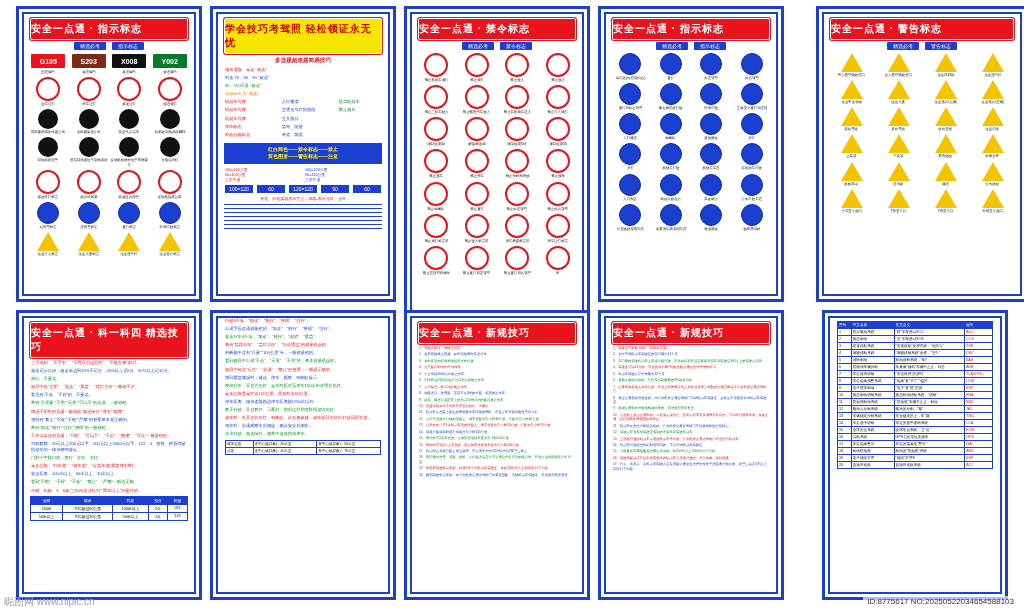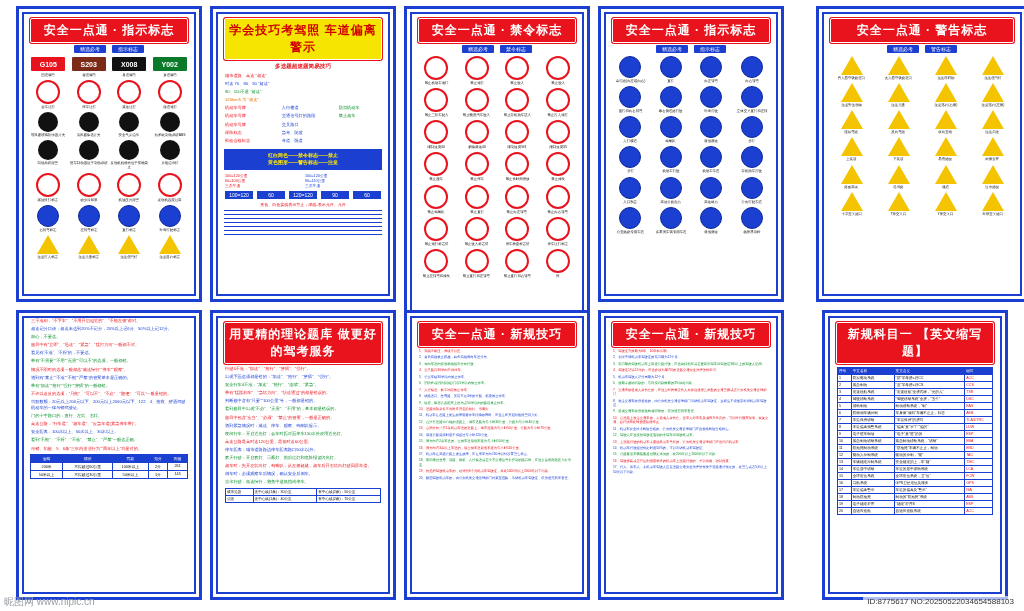--- a/index.html
+++ b/index.html
@@ -1,20 +1,20 @@
 <!DOCTYPE html>
 <html><head>
 <meta charset="utf-8">
 <style>
   html,body{margin:0;padding:0;background:#fff;}
   body{width:1024px;height:611px;font-family:"Liberation Sans","DejaVu Sans",sans-serif;overflow:hidden;}
   #sheet{position:relative;width:1024px;height:611px;background:#ffffff;}
   .panel{position:absolute;background:#ffffff;border:3px solid #1b3fd1;box-sizing:border-box;overflow:hidden;}
   .panel-inner{position:absolute;inset:3px;border:2px solid #1b3fd1;box-sizing:border-box;overflow:hidden;background:#fff;}
-  .ttl{margin:4px 6px 2px 6px;background:#e8131d;color:#fff;text-align:center;font-weight:bold;font-size:12px;
+  .ttl{margin:4px 6px 2px 6px;background:#e8131d;color:#fff;text-align:left;font-weight:bold;font-size:10px;
        padding:3px 0;border-radius:2px;letter-spacing:1px;border:1px solid #fff;box-shadow:0 0 0 1px #e8131d;}
   .ttl.yel{background:#f6e500;color:#d00000;}
   .sub{display:flex;justify-content:center;gap:6px;margin:2px 0 3px;}
   .sub span{display:inline-block;background:#1b3fd1;color:#fff;font-size:5px;padding:1px 6px;border-radius:1px;}
   .grid{display:flex;flex-wrap:wrap;padding:0 4px;}
   .cell{width:25%;box-sizing:border-box;display:flex;flex-direction:column;align-items:center;margin-bottom:3px;}
   .cell .cap{font-size:3.6px;color:#111;text-align:center;line-height:1.15;margin-top:1px;transform:scale(.95);}
   
   .sg{width:20px;height:20px;position:relative;}
   .circ{border-radius:50%;border:2px solid #e8131d;background:#fff;}
@@ -168,21 +168,21 @@
           <div class="cell">
             <div class="tri"></div>
             <div class="cap">注意落石标志</div>
           </div>
         </div>
     </div>
   </div>
 
   <div class="panel" style="left:210px;top:6px;width:186px;height:296px;">
     <div class="panel-inner">
-      <div class="ttl yel">学会技巧考驾照  车道偏离警示</div>
+      <div class="ttl yel">学会技巧考驾照  轻松领证永无忧</div>
       <div class="hd2">多选题超速题简易技巧</div>
       <div class="txt">
         <p class="red">城市道路、高速 "超速"</p>
         <p class="blu">时速 70、80、90 "超速"</p>
         <p class="grn">90、110不是 "超速"</p>
         <p class="ora">120km/h 为 "超速"</p>
       </div>
       <div style="display:flex;padding:0 7px;gap:4px;">
         <div style="flex:1">
           <div class="txt" style="padding:0">
@@ -570,20 +570,21 @@
           <div class="cell">
             <div class="tri"></div>
             <div class="cap">环形交叉路口</div>
           </div>
         </div>
     </div>
   </div>
 
   <div class="panel" style="left:16px;top:310px;width:186px;height:290px;">
     <div class="panel-inner">
+      <div class="ttl">安全一点通 · 科一科四  精选技巧</div>
       <div class="txt" id="t6">
           <p class="red">三不准则："不下车"、"不用开启迫近的"、"不能左侧"都对。</p>
           <p class="blu">超速记分口诀：超速未达到20%不记分，20%以上记6分、50%以上记12分。</p>
           <p class="grn">粗心，不要选。</p>
           <p class="red">题目中有"立即"、"迅速"、"紧急"、"猛打方向"一般都不对。</p>
           <p class="blu">看见有'不准'、'不得'的，不要选。</p>
           <p class="grn">带有"不需要""不用""无需""可以不"的选项，一般都错。</p>
           <p class="red">情况不明时的选项一般都选"减速慢行""停车""观察"。</p>
           <p class="blu">遇到有"禁止""不准""不能""严禁"的答案基本是正确的。</p>
           <p class="grn">带有"加速""抢行""强行""穿插"的一般都错。</p>
@@ -620,21 +621,20 @@
               <td>1分</td>
               <td>145</td>
             </tr>
           </tbody>
       </table>
     </div>
   </div>
 
   <div class="panel" style="left:210px;top:310px;width:186px;height:290px;">
     <div class="panel-inner">
-      <div class="ttl">用更精的理论题库  做更好的驾考服务</div>
       <div class="txt" id="t7">
           <p class="red">行驶4不准："加速"、"抢行"、"穿插"、"强行"。</p>
           <p class="blu">出现下面选项都是错的："加速"、"抢行"、"穿插"、"强行"。</p>
           <p class="grn">安全行车4不准："加速"、"抢行"、"连续"、"紧急"。</p>
           <p class="red">带有"猛踩刹车"、"急转方向"、"快速通过"的都是错误的。</p>
           <p class="blu">判断题中含有"只要""100公里"等，一般都是错的。</p>
           <p class="grn">看到题目中出现"不必"、"无需"、"不用"的，基本都是错误的。</p>
           <p class="red">题目中包含"应当"、"必须"、"禁止"的答案，一般是正确的。</p>
           <p class="blu">遇到紧急情况时：减速、停车、观察、鸣喇叭提示。</p>
           <p class="grn">夜间行车：开启近光灯，会车时距对面来车150米外改用近光灯。</p>
@@ -710,21 +710,20 @@
           <p class="blu">14、机动车行驶超过规定时速50%的，可以吊销机动车驾驶证。</p>
           <p class="grn">15、公路客运车辆载客超过额定乘员的，处200元以上2000元以下罚款。</p>
           <p class="red">16、驾驶拼装或者已达到报废标准的机动车上道路行驶的，予以收缴，强制报废。</p>
           <p class="blu">17、行人、乘车人、非机动车驾驶人违反道路交通安全法律法规关于道路通行规定的，处警告或者5元以上50元以下罚款。</p>
         </div>
     </div>
   </div>
 
   <div class="panel" style="left:822px;top:310px;width:186px;height:290px;">
     <div class="panel-inner">
-      <div class="ttl">新规科目一  【英文缩写题】</div>
       <table class="smalltbl">
         <thead>
             <tr id="t10h">
               <td style="background: rgb(27, 63, 209); color: rgb(255, 255, 255);">序号</td>
               <td style="background: rgb(27, 63, 209); color: rgb(255, 255, 255);">中文名称</td>
               <td style="background: rgb(27, 63, 209); color: rgb(255, 255, 255);">英文含义</td>
               <td style="background: rgb(27, 63, 209); color: rgb(255, 255, 255);">缩写</td>
             </tr>
           </thead>
         <tbody id="t10b">

